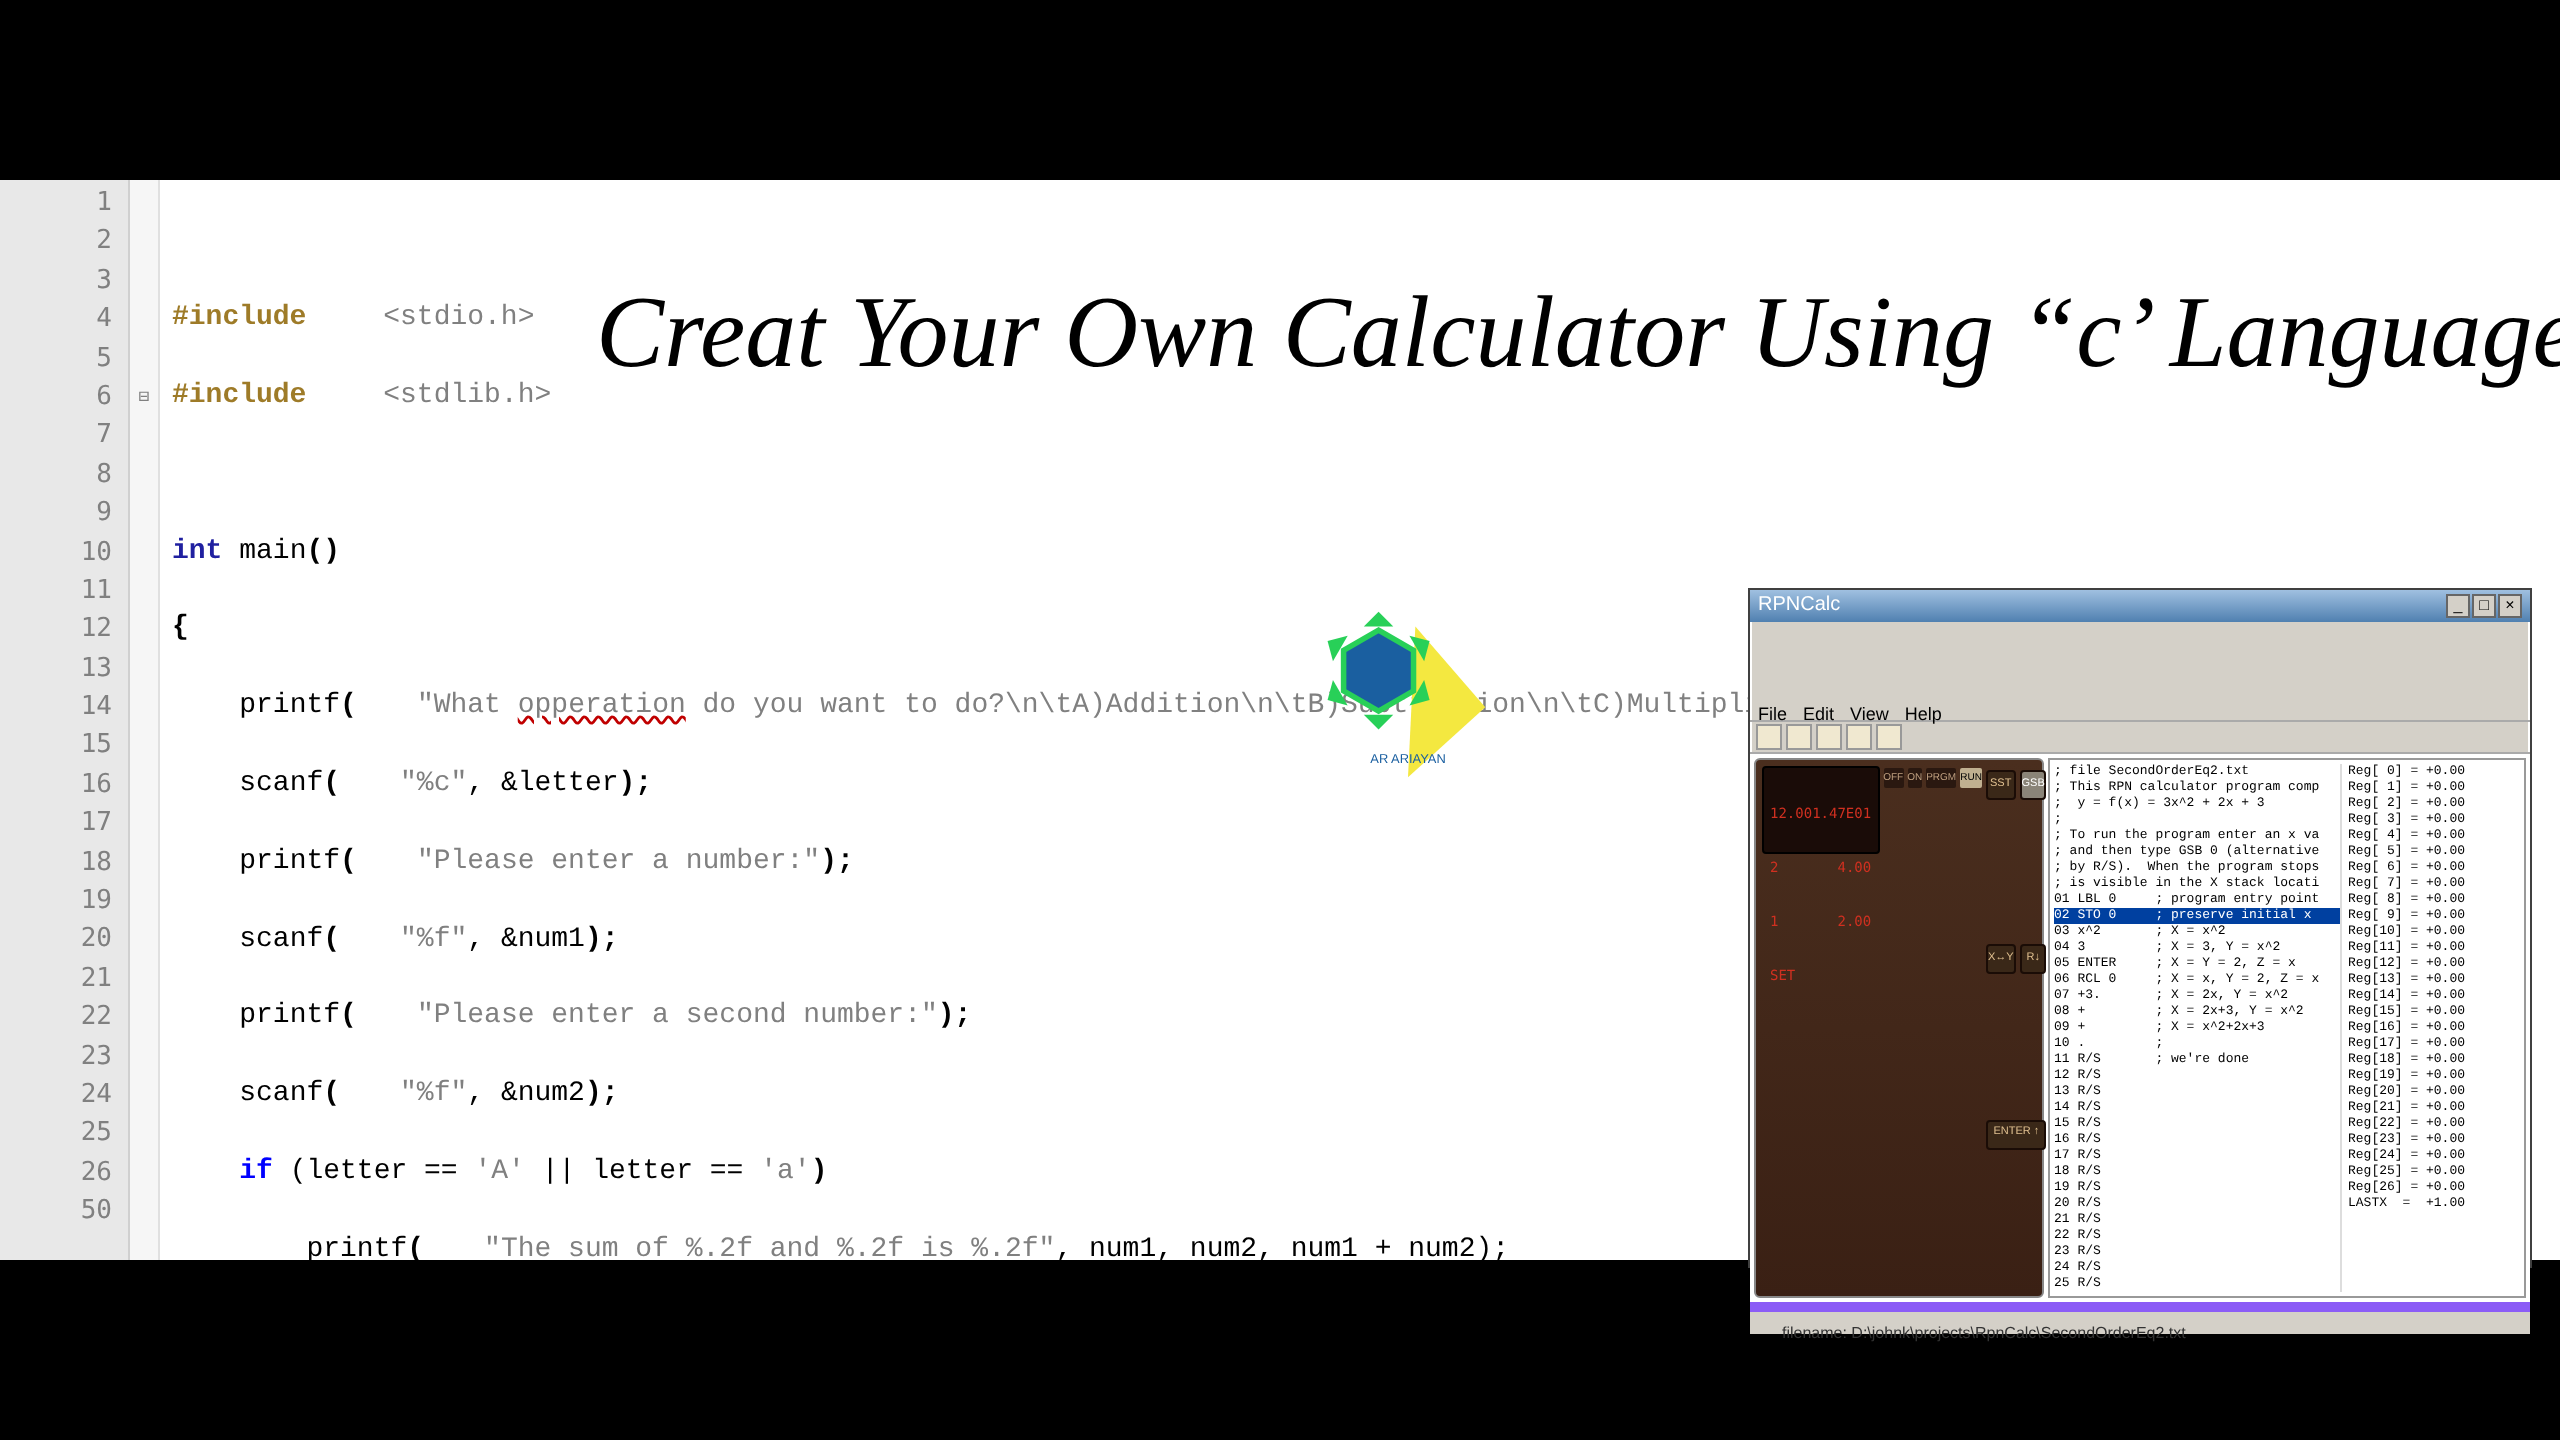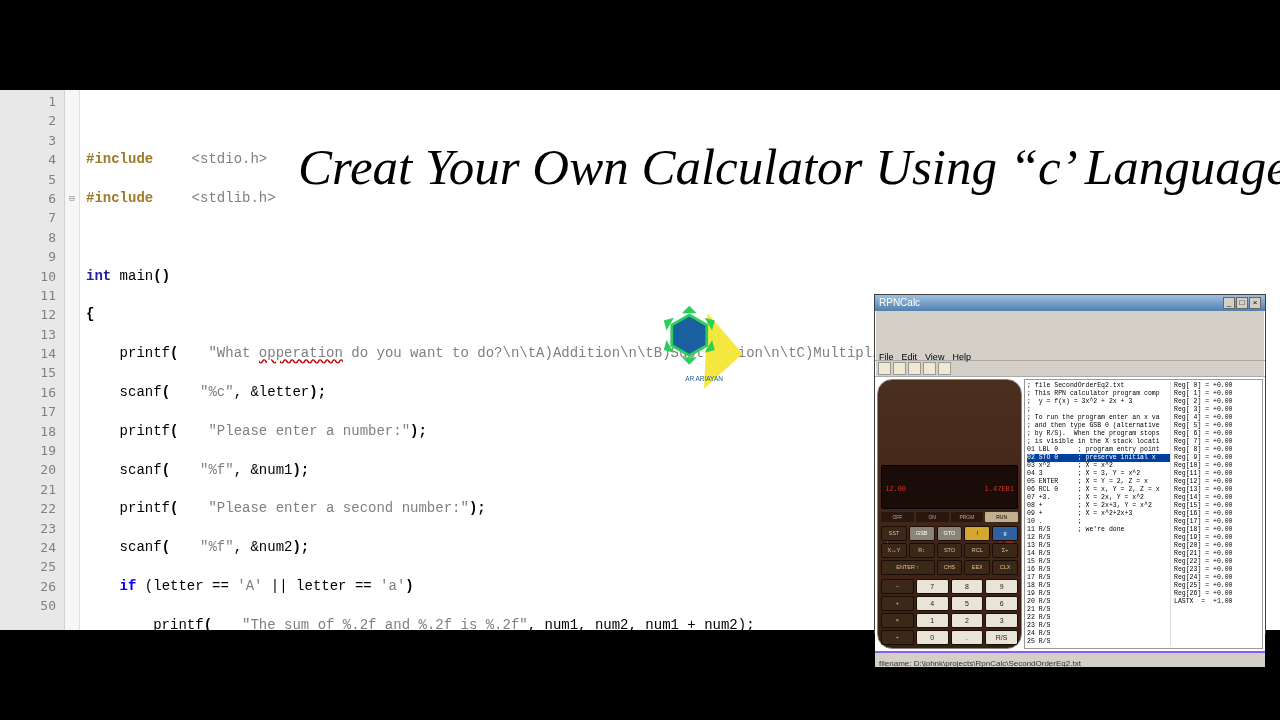--- a/index.html
+++ b/index.html
@@ -134,23 +134,22 @@
     display:flex; gap:2px;
   }
   .tb-ico { width:13px; height:13px; background:#f0e8d0; border:1px solid #999; }
   .rpn-body { flex:1; display:flex; background:#fff; }
   .calc-panel {
     width: 145px;
     background: linear-gradient(#4a2e1e,#3a2014);
     border:1px solid #888;
     margin:2px;
     padding:3px;
-    display:flex; flex-direction:column; gap:2px;
-    border-radius:15px;
-    justify-content:flex-end;
+    display:flex; flex-direction:row; gap:2px;
+    border-radius:3px;
   }
   .calc-display {
     background:#1a0c08;
     height:44px;
     border-radius:2px;
     border:1px solid #000;
     padding:1px 3px;
     font-family: monospace;
     color:#d03020;
     font-size:7px;
@@ -186,22 +185,22 @@
   }
   .listing-panel {
     flex:1; background:#fff; margin:2px 2px 2px 0; border:1px solid #999;
     font-family: "Courier New", monospace; font-size:6.5px; line-height:8px;
     padding:2px 2px; overflow:hidden; display:flex;
   }
   .listing-left { flex:1.3; }
   .listing-right { width: 90px; border-left:1px solid #ddd;padding-left:3px; }
   .listing-line.sel { background:#0040a0; color:#fff; }
   .rpn-status {
-    height:16px; background:#d4d0c8; border-top:2px solid #8b5cf6;
-    font-size:8px; padding:1px 4px; color:#333;
+    height:16px; background:#d4d0c8; border-top:5px solid #8b5cf6;
+    font-size:8px; padding:1px 16px; color:#333;
   }
 </style>
 </head>
 <body>
 
 <div class="content-area">
 
   <div class="gutter">
     <div class="gutter-line">1</div>
     <div class="gutter-line">2</div>

